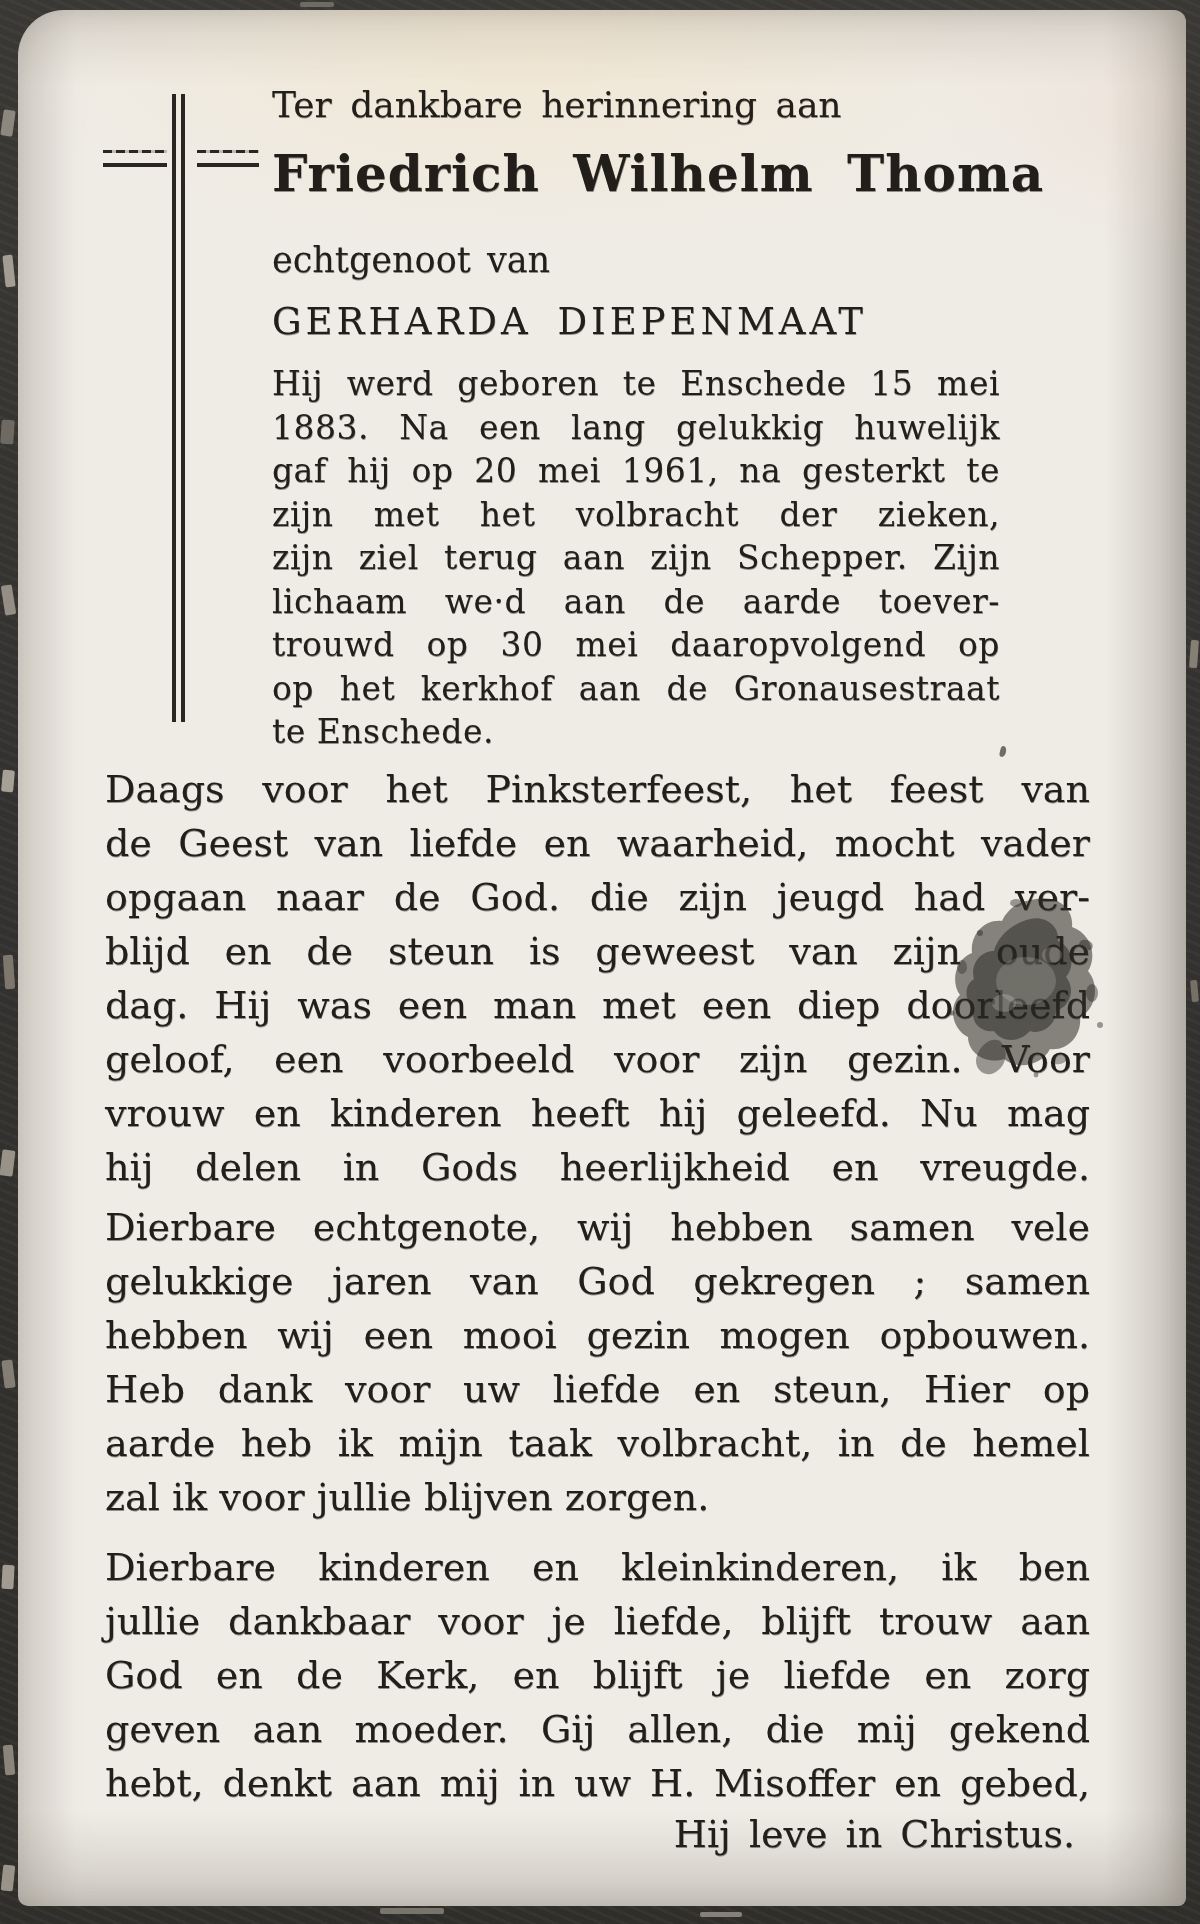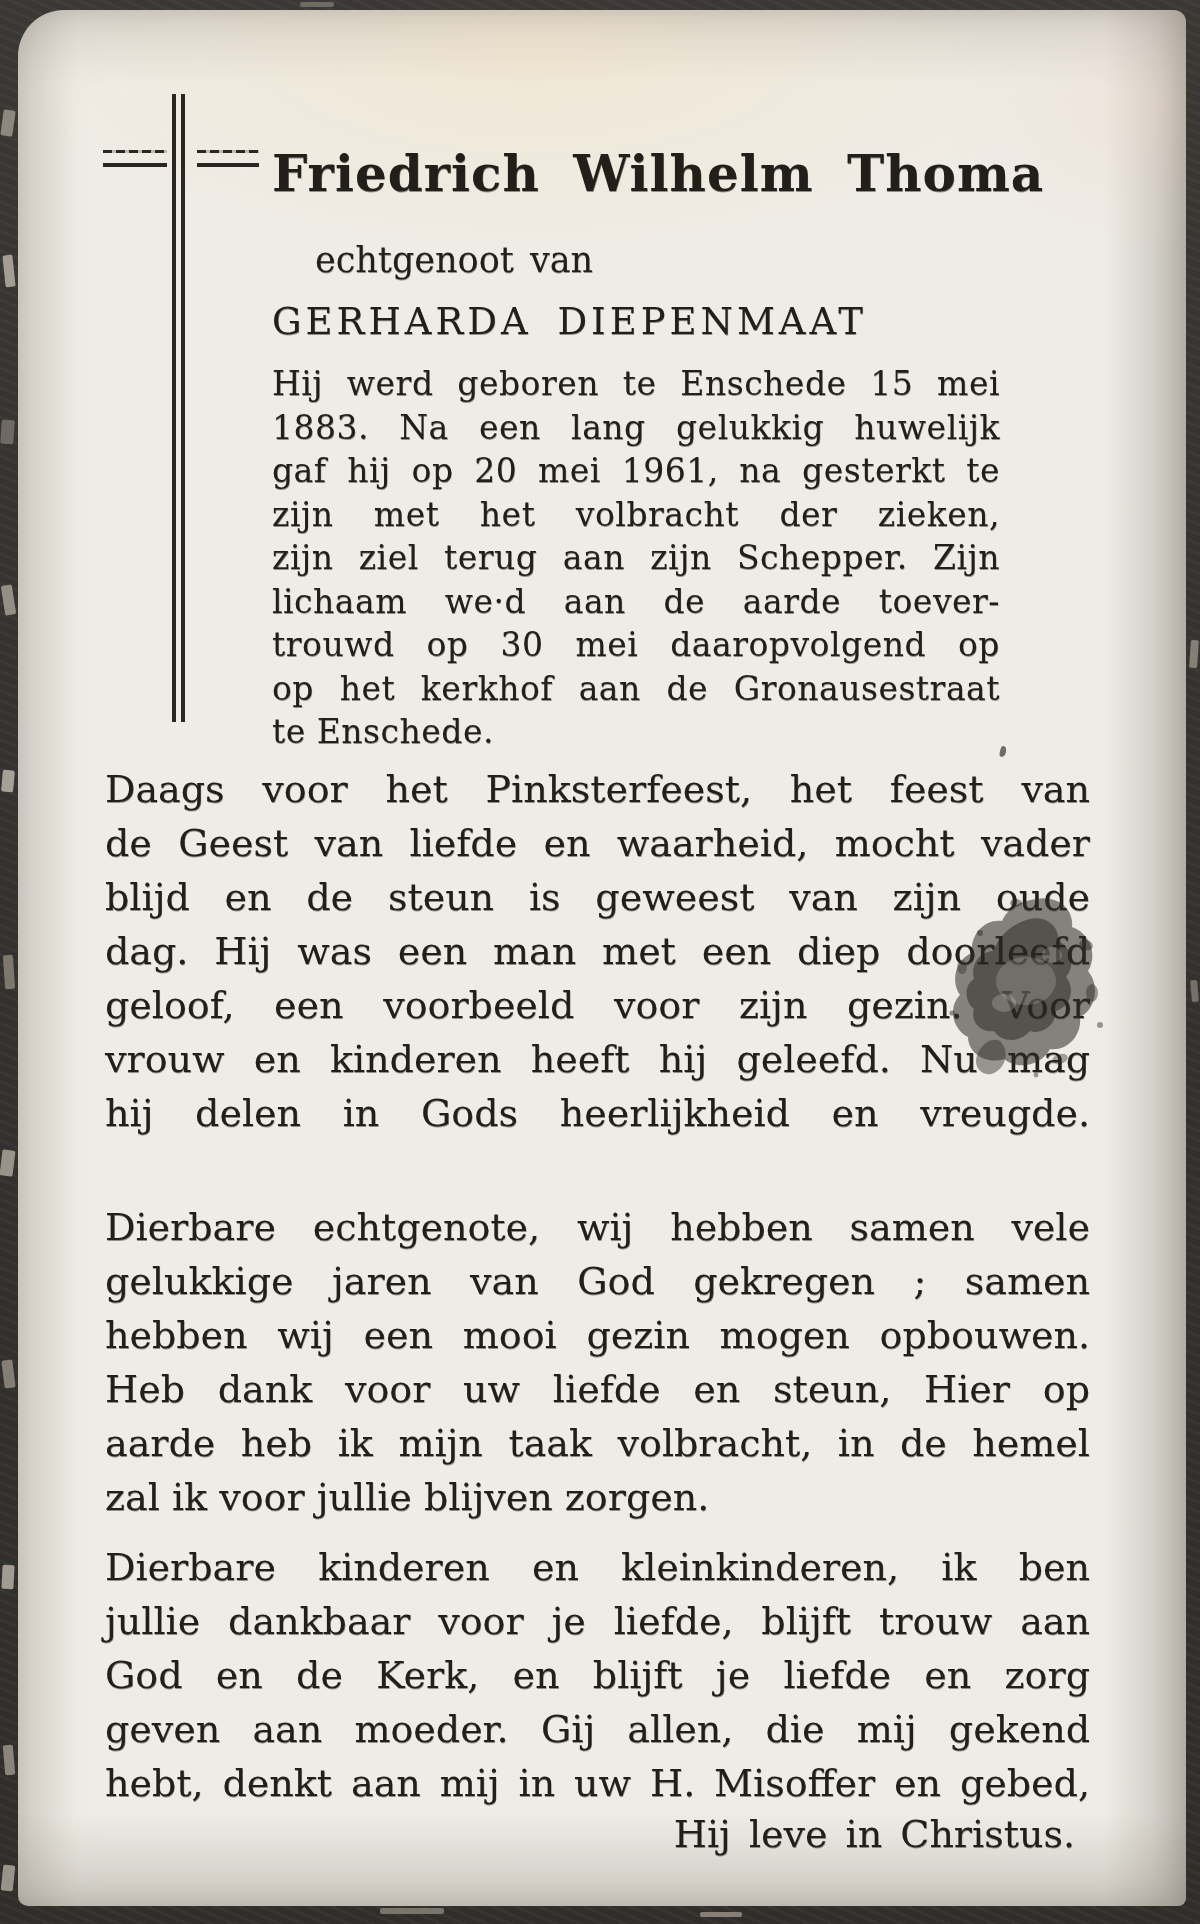--- a/index.html
+++ b/index.html
@@ -72,39 +72,41 @@
   <div class="paper" style="background-color: rgb(239, 236, 230);">
 
     <div>
       <div class="cross-v"></div>
       <div class="arm dashed" style="left:85px;top:140px;width:64px;height:3px;"></div>
       <div class="arm" style="left:85px;top:153px;width:64px;height:4px;"></div>
       <div class="arm dashed" style="left:179px;top:140px;width:62px;height:3px;"></div>
       <div class="arm" style="left:179px;top:153px;width:62px;height:4px;"></div>
     </div>
 
+    <div class="dedication ink" style="color: rgb(34, 31, 26);">Ter dankbare herinnering aan</div>
     <h1 class="deceased-name ink" style="color: rgb(34, 31, 26);">Friedrich Wilhelm Thoma</h1>
-    <div class="relation ink" style="color: rgb(34, 31, 26); margin-left: 43px;">echtgenoot van</div>
+    <div class="relation ink" style="color: rgb(34, 31, 26);">echtgenoot van</div>
     <div class="spouse ink" style="color: rgb(34, 31, 26);">GERHARDA DIEPENMAAT</div>
 
     <div class="para bio ink" style="color: rgb(34, 31, 26);">
         <div class="line">Hij werd geboren te Enschede 15 mei</div>
         <div class="line">1883. Na een lang gelukkig huwelijk</div>
         <div class="line">gaf hij op 20 mei 1961, na gesterkt te</div>
         <div class="line">zijn met het volbracht der zieken,</div>
         <div class="line">zijn ziel terug aan zijn Schepper. Zijn</div>
         <div class="line">lichaam we·d aan de aarde toever-</div>
         <div class="line">trouwd op 30 mei daaropvolgend op</div>
         <div class="line">op het kerkhof aan de Gronausestraat</div>
         <div class="line">te Enschede.</div>
       </div>
 
     <div class="para big p2 ink justify-all" style="color: rgb(34, 31, 26);">
         <div class="line">Daags voor het Pinksterfeest, het feest van</div>
         <div class="line">de Geest van liefde en waarheid, mocht vader</div>
+        <div class="line">opgaan naar de God. die zijn jeugd had ver-</div>
         <div class="line">blijd en de steun is geweest van zijn oude</div>
         <div class="line">dag. Hij was een man met een diep doorleefd</div>
         <div class="line">geloof, een voorbeeld voor zijn gezin. Voor</div>
         <div class="line">vrouw en kinderen heeft hij geleefd. Nu mag</div>
         <div class="line">hij delen in Gods heerlijkheid en vreugde.</div>
       </div>
     <div class="para big p3 ink" style="color: rgb(34, 31, 26);">
         <div class="line">Dierbare echtgenote, wij hebben samen vele</div>
         <div class="line">gelukkige jaren van God gekregen ; samen</div>
         <div class="line">hebben wij een mooi gezin mogen opbouwen.</div>

